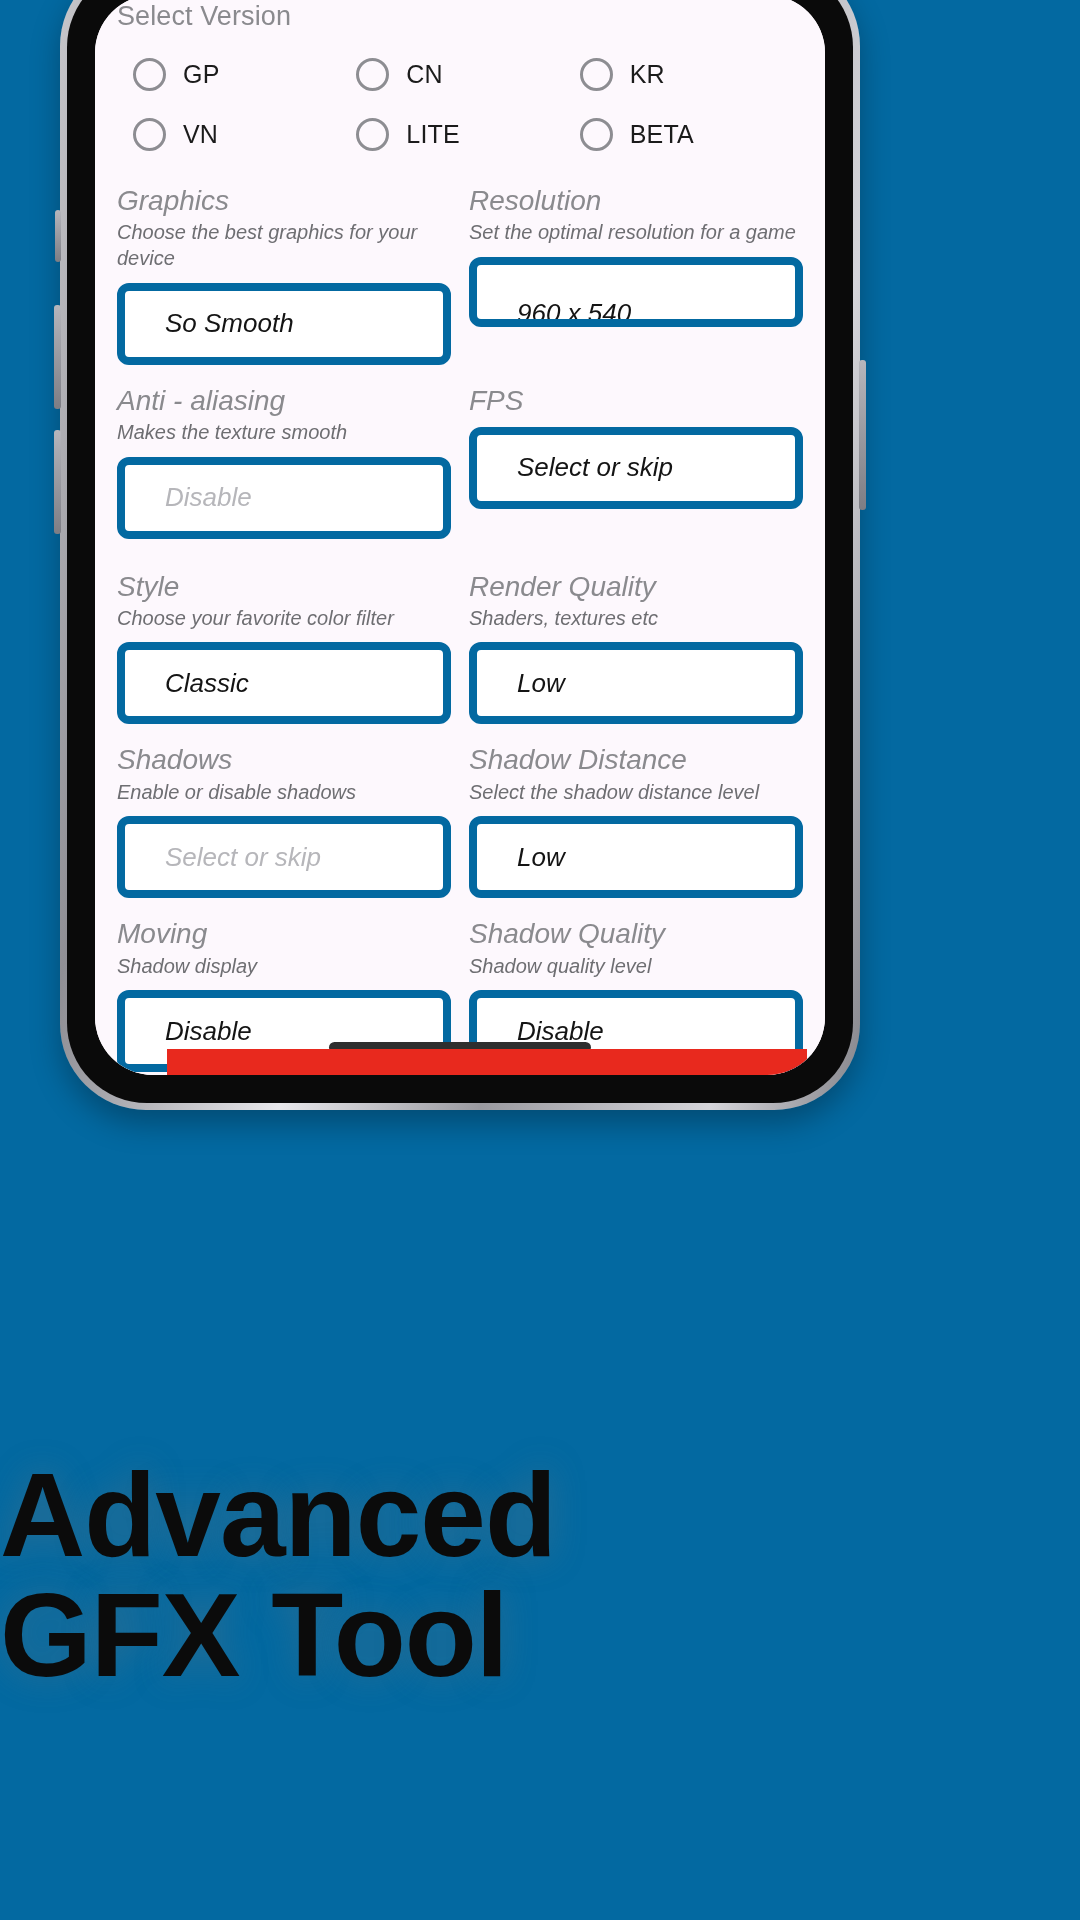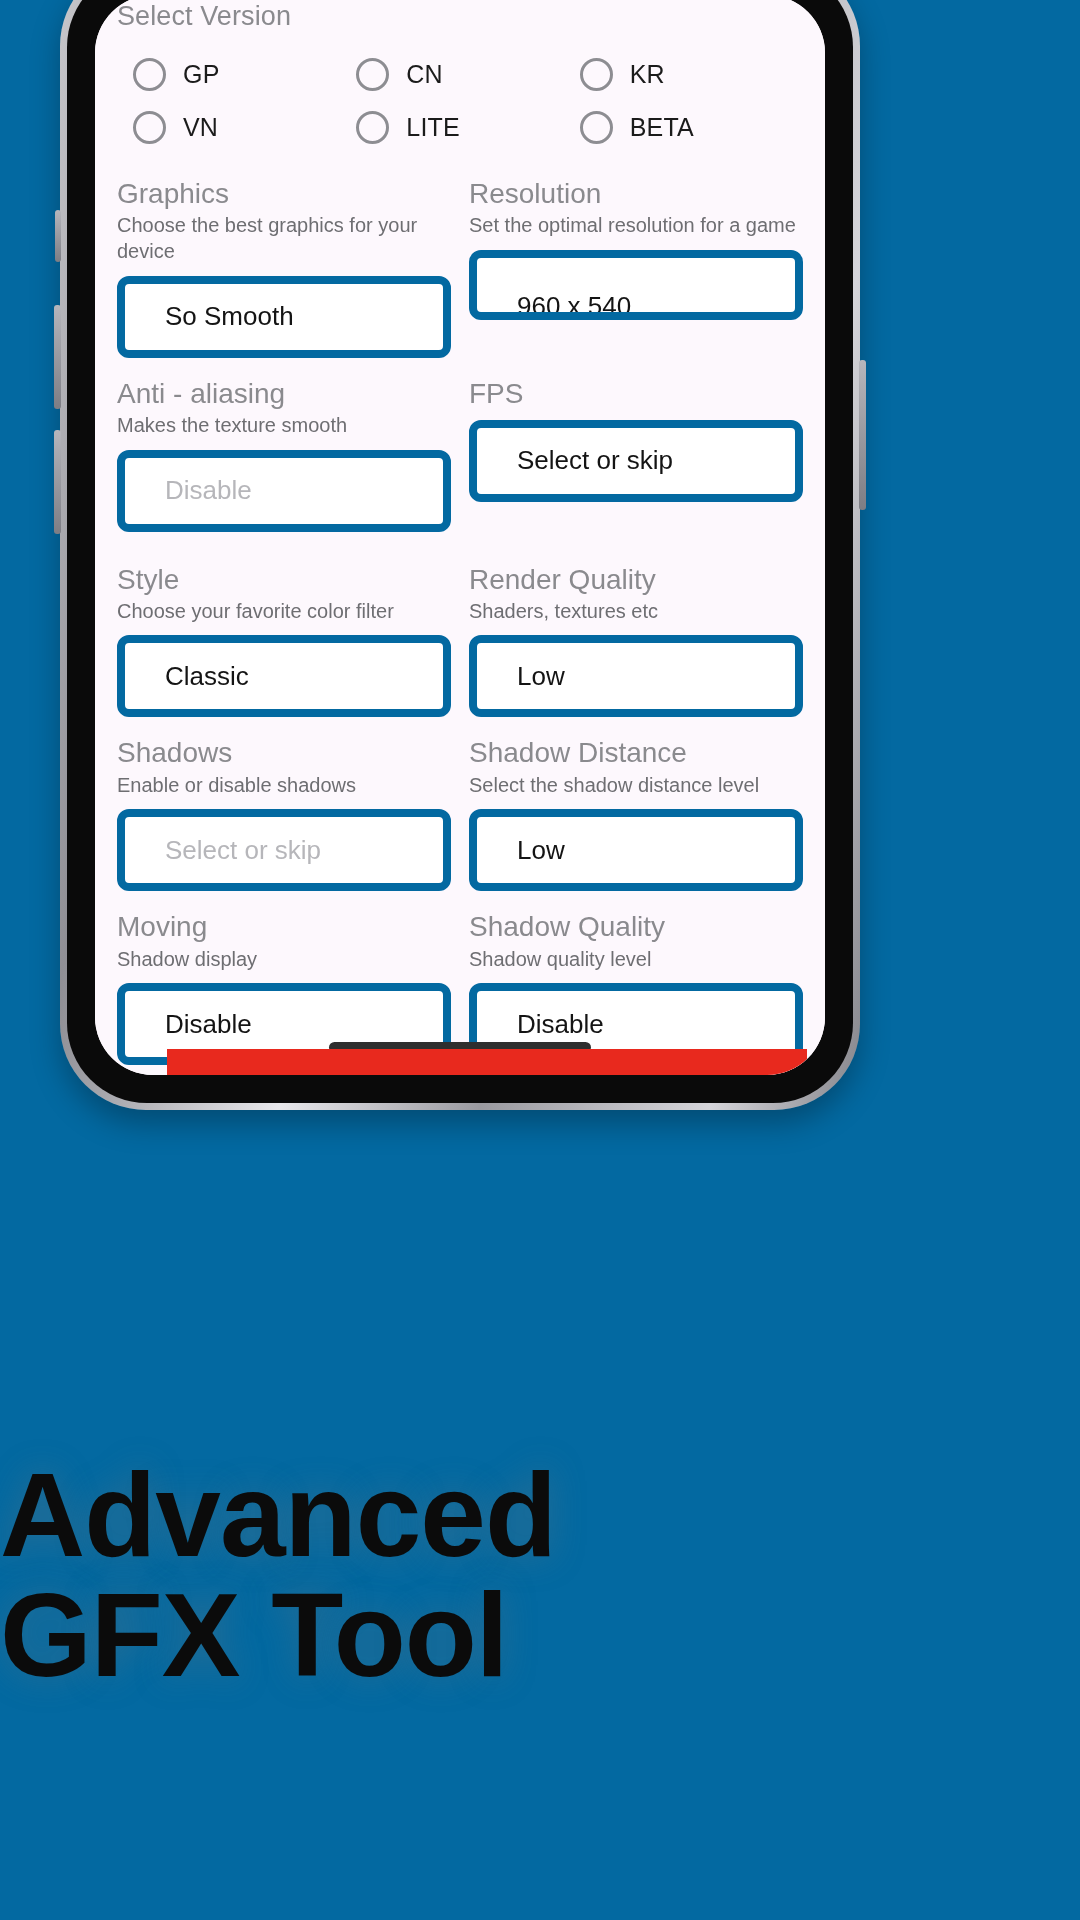--- a/index.html
+++ b/index.html
@@ -78,21 +78,21 @@
     color: #8a8a8e;
     font-weight: 400;
     letter-spacing: 0.1px;
     padding-top: 6px;
   }
 
   
   .radio-grid {
     display: grid;
     grid-template-columns: 1fr 1fr 1fr;
-    row-gap: 20px;
+    row-gap: 27px;
     margin-top: 26px;
     padding-left: 16px;
   }
   .radio-item {
     display: flex;
     align-items: center;
     gap: 17px;
   }
   .radio-circle {
     width: 33px; height: 33px;
@@ -101,21 +101,21 @@
     background: transparent;
     flex: none;
   }
   .radio-label {
     font-size: 25px;
     color: #1b1b1b;
     letter-spacing: 0.2px;
   }
 
   
-  .rows { margin-top: 34px; }
+  .rows { margin-top: 34px; font-style: italic; }
 
   .row {
     display: grid;
     grid-template-columns: 1fr 1fr;
     column-gap: 18px;
     margin-bottom: 2px;
   }
 
   .cell { min-width: 0; }
 

